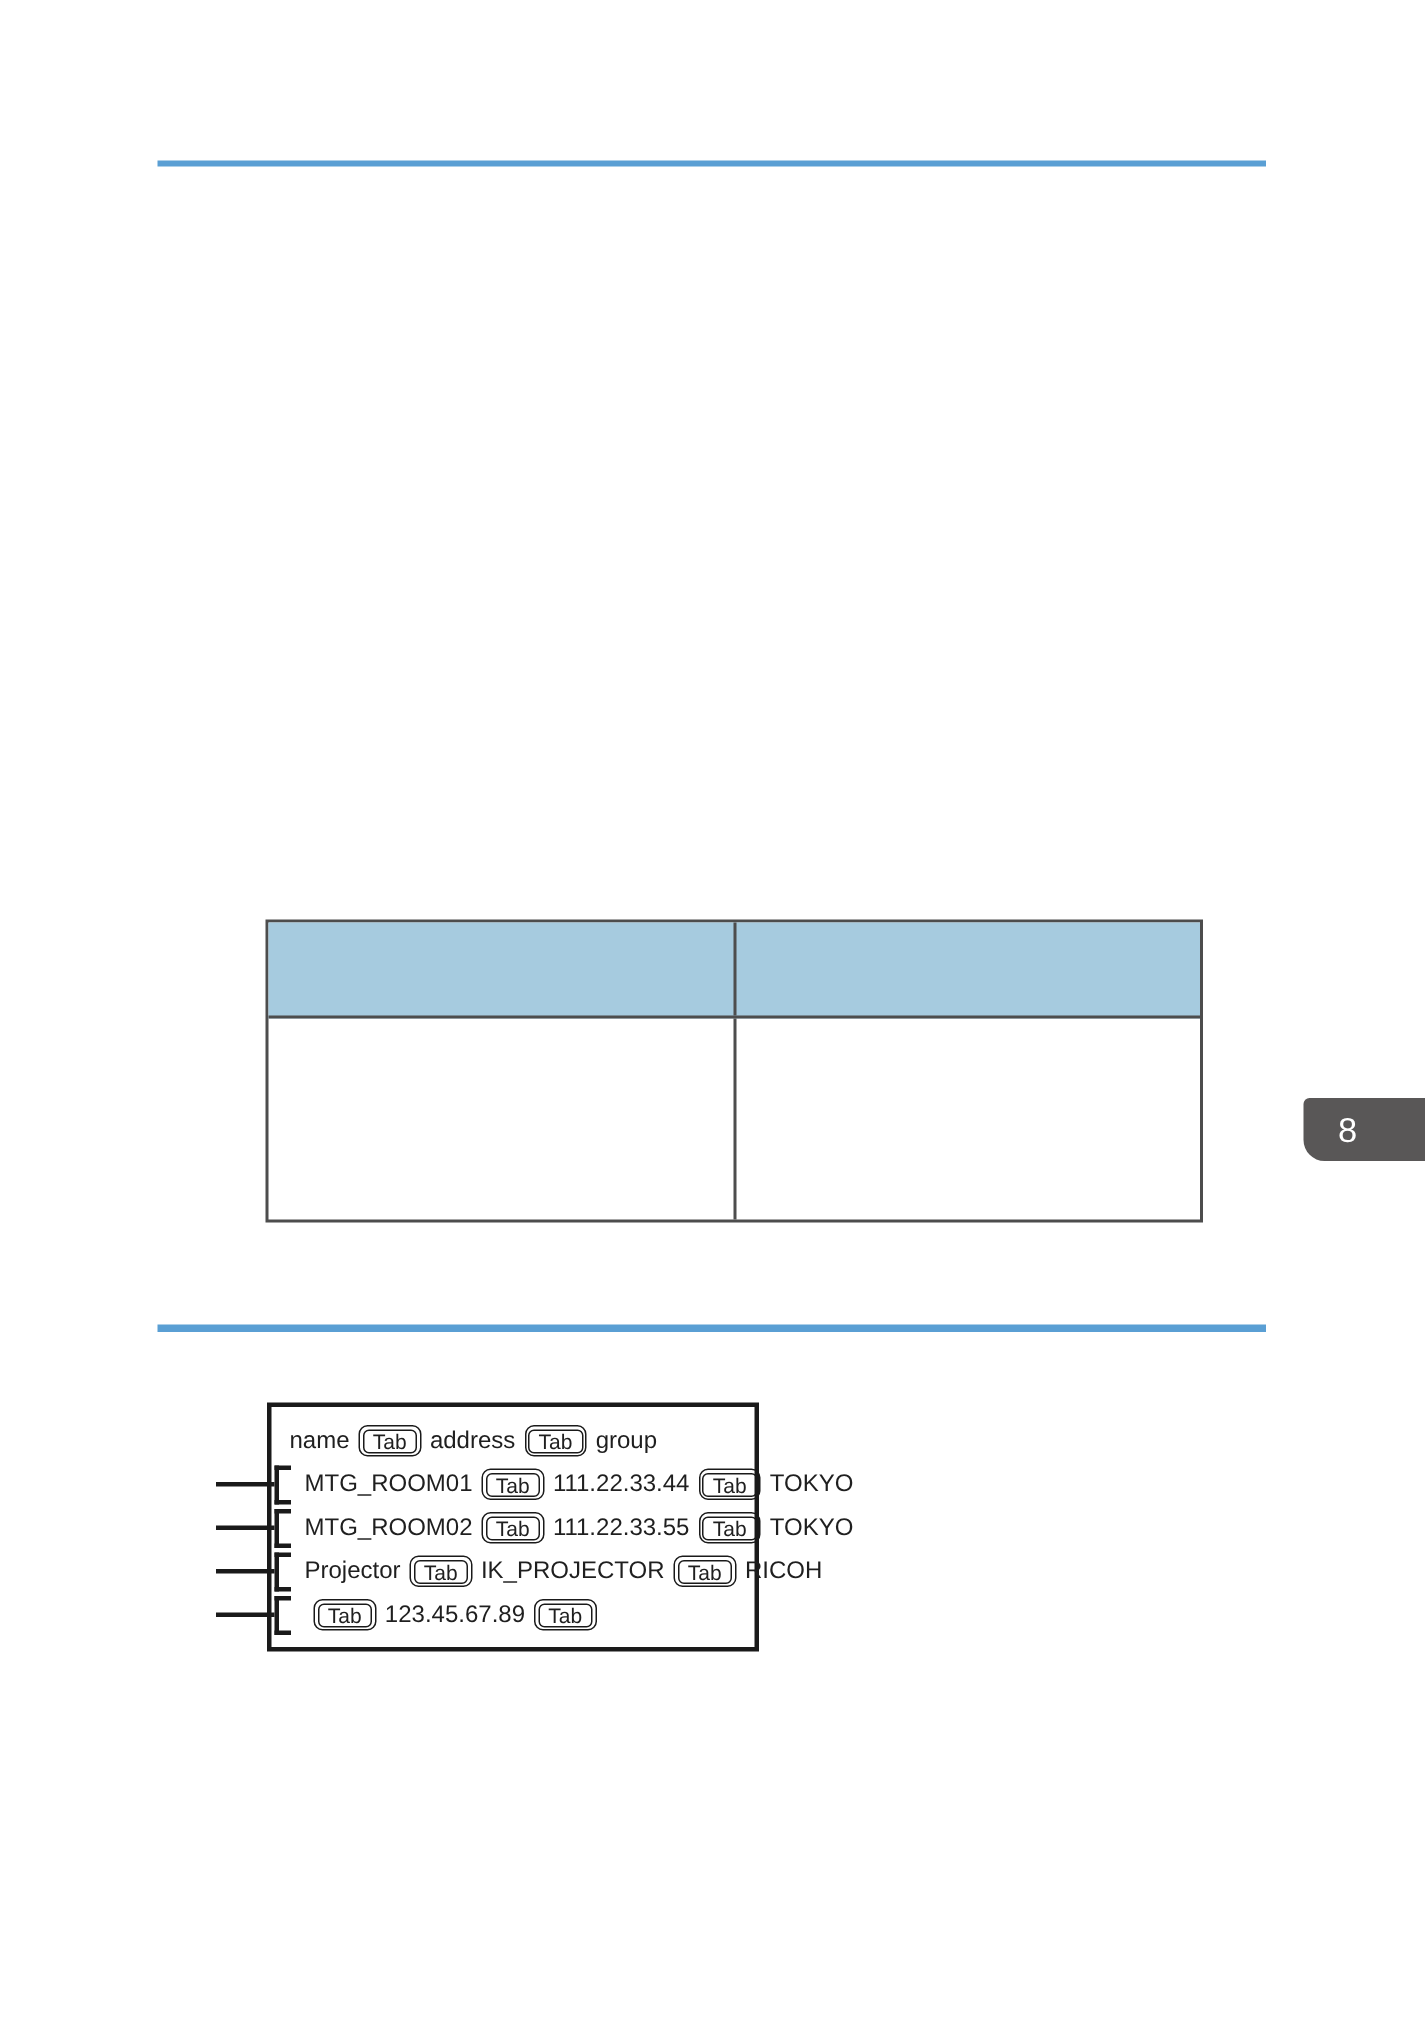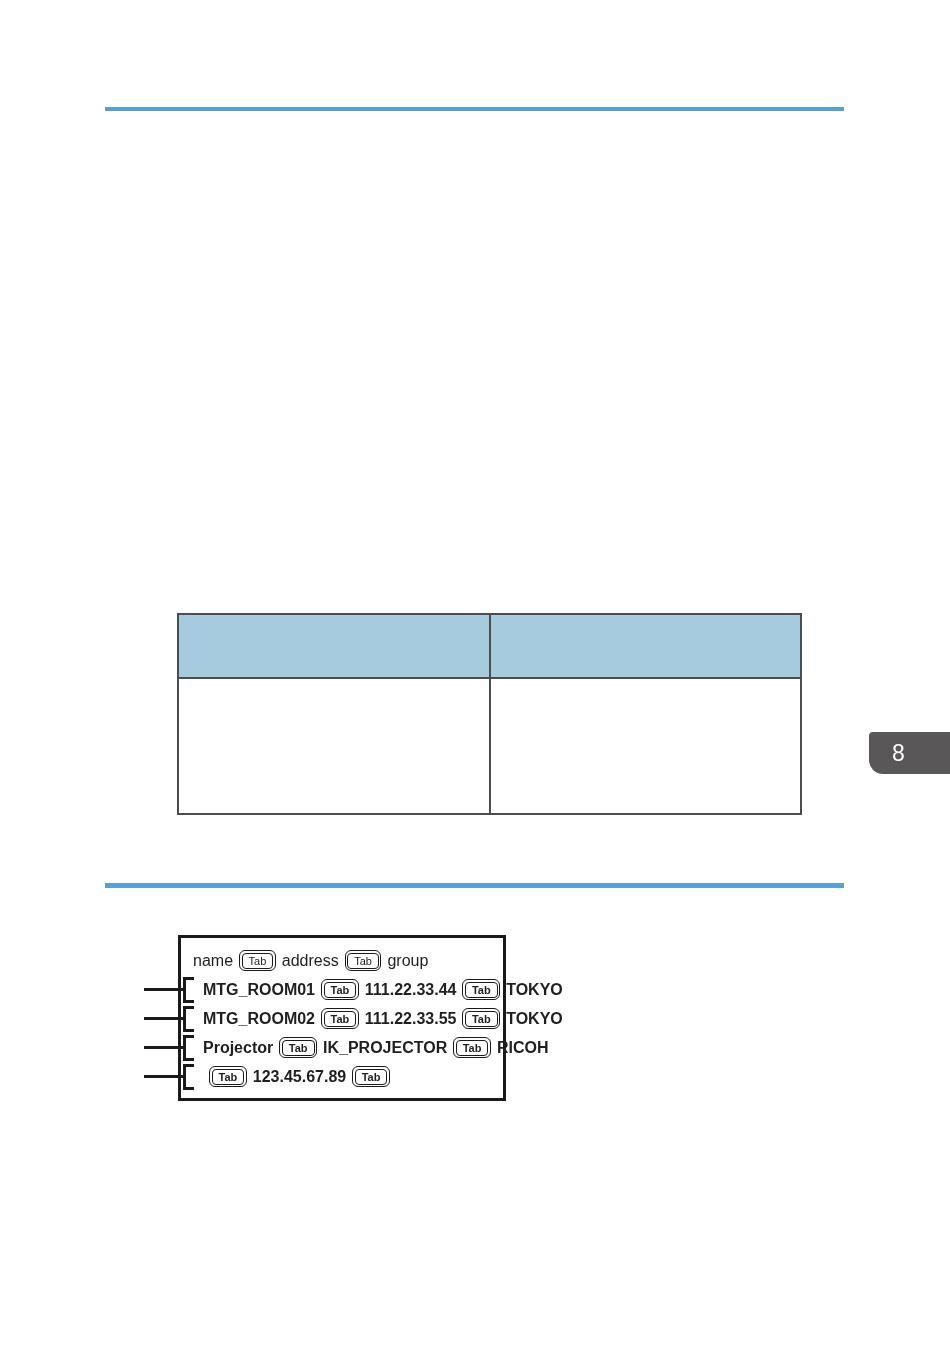--- a/index.html
+++ b/index.html
@@ -46,21 +46,21 @@
     border:3px solid #1a1a1a; box-sizing:border-box;
     padding-top:8px;
   }
   .code-line {
     position:relative;
     height:29px;
     display:flex; align-items:center;
     padding-left:12px;
     font-size:16px; white-space:nowrap;
   }
-  .code-line.marked { padding-left:22px;font-weight:bold; }
+  .code-line.marked { padding-left:22px; }
   .leader {
     position:absolute; left:-37px; top:50%;
     width:39px; height:3px; margin-top:-1.5px;
     background:#1a1a1a;
   }
   .bracket {
     position:absolute; left:2px; top:50%;
     width:11px; height:26px;
     transform:translateY(-50%);
     border:3px solid #1a1a1a; border-right:none;
@@ -68,21 +68,21 @@
   }
   .tab-key {
     display:inline-block;
     border:1.5px solid #1a1a1a; border-radius:6px;
     padding:1.5px; margin:0 6px;
   }
   .tab-key-inner {
     display:block;
     border:1.5px solid #1a1a1a; border-radius:4px;
     padding:0 6px;
-    font-size:11px; line-height:14px;
+    font-size:14px; line-height:14px;
   }
 </style>
 </head>
 <body>
 
 <div class="page">
 
   <div class="rule rule-top"></div>
 
   <div class="ref-table">

